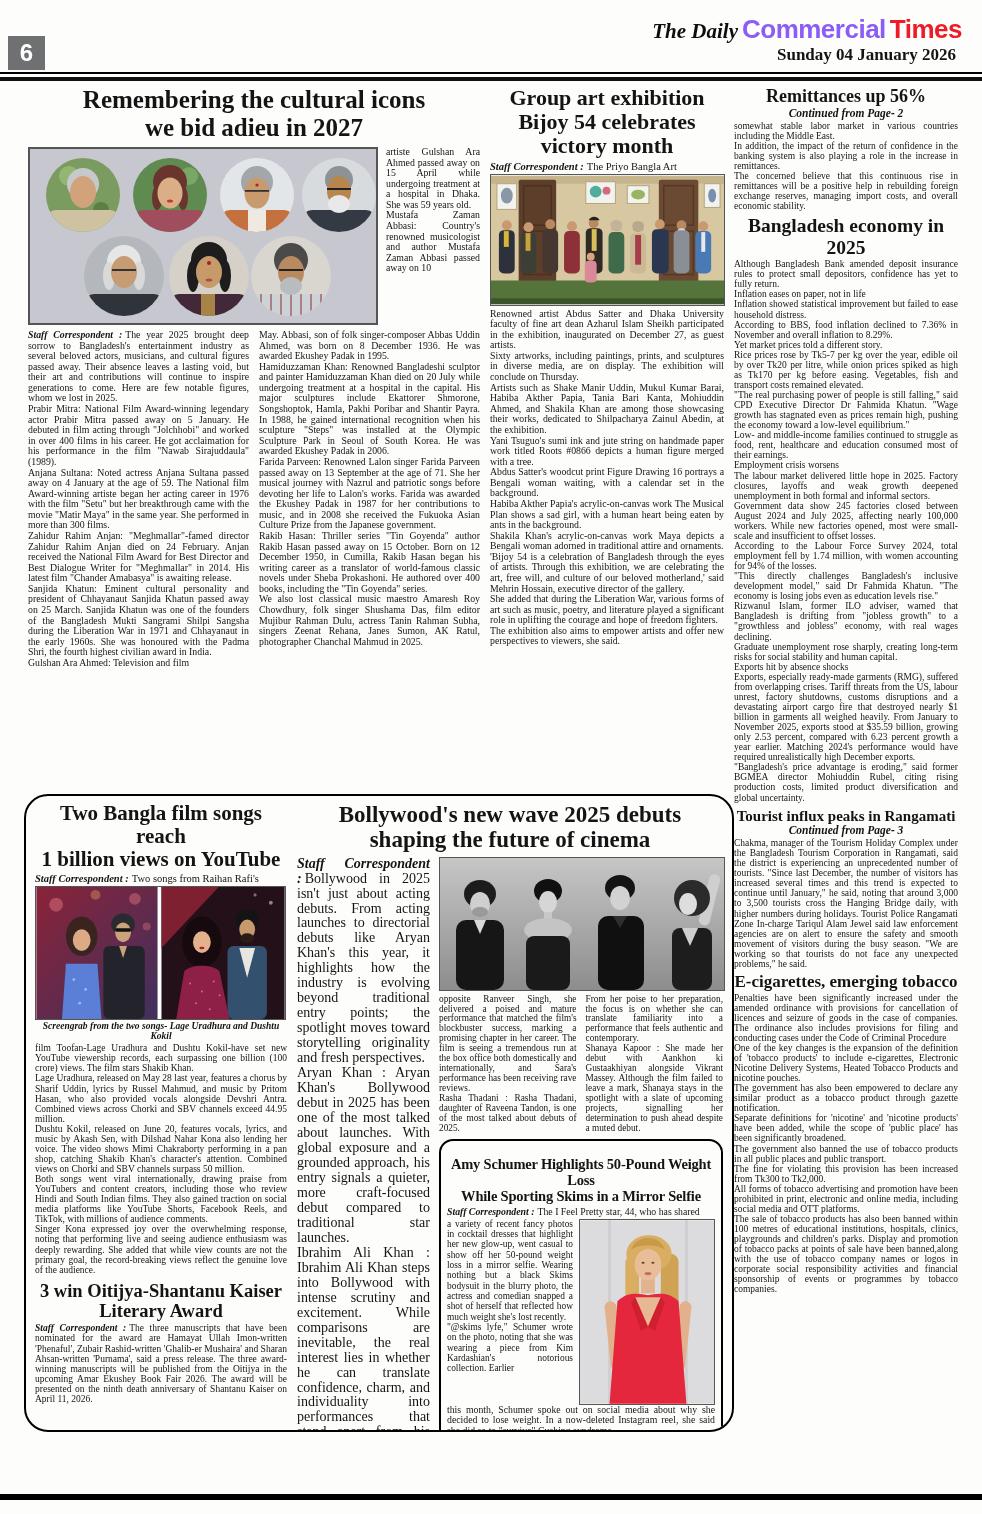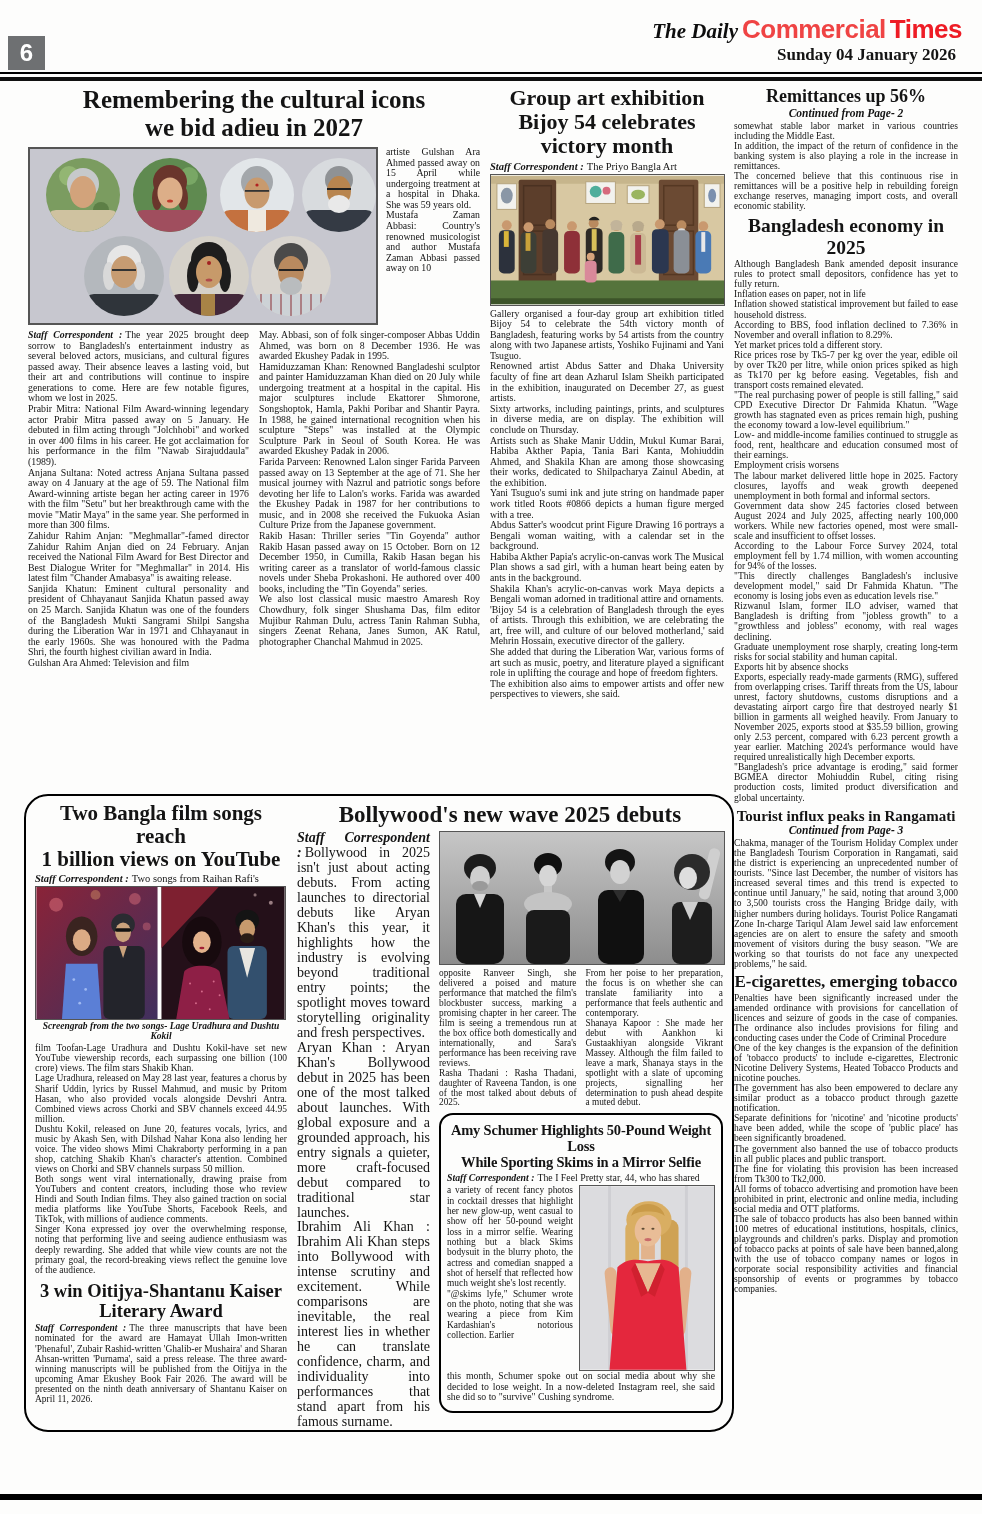--- a/index.html
+++ b/index.html
@@ -4,21 +4,21 @@
 <style>
   html,body{margin:0;padding:0;background:#e9e9e9;}
   .page{position:relative;width:982px;height:1514px;background:#fdfdfc;margin:0 auto;
         font-family:"Liberation Serif",serif;color:#141414;overflow:hidden;}
   
   .pagenum{position:absolute;left:8px;top:36px;width:37px;height:34px;background:#6e7072;
            color:#fff;font-family:"Liberation Sans",sans-serif;font-weight:bold;font-size:24px;
            display:flex;align-items:center;justify-content:center;}
   .masthead{position:absolute;right:20px;top:16px;text-align:right;line-height:1.05;}
   .mh-daily{font-style:italic;font-weight:bold;font-size:21px;color:#0d0d0d;}
-  .mh-comm{font-family:"Liberation Sans",sans-serif;font-weight:bold;font-size:26px;color:#ef4444;letter-spacing:-0.5px;}
+  .mh-comm{font-family:"Liberation Sans",sans-serif;font-weight:bold;font-size:26px;color:#8b5cf6;letter-spacing:-0.5px;}
   .mh-times{font-family:"Liberation Sans",sans-serif;font-weight:bold;font-size:26px;color:#ee1c25;letter-spacing:-0.5px;}
   .mh-date{font-weight:bold;font-size:17px;margin-top:3px;padding-right:6px;}
   .rule1{position:absolute;left:0;top:72px;width:982px;height:2px;background:#000;}
   .rule2{position:absolute;left:0;top:77px;width:982px;height:4px;background:#111;}
   .rule-bottom{position:absolute;left:0;top:1494px;width:982px;height:6px;background:#000;}
   
   .bt p, p.bt{font-size:9.8px;line-height:1.08;text-align:justify;margin:0;}
   .byline{font-weight:bold;font-style:italic;padding-right:3px;}
   .cont{font-weight:bold;font-style:italic;font-size:11.5px;text-align:center;margin:0 0 2px 0;}
   h1,h2,h3{margin:0;text-align:center;font-weight:bold;line-height:1.1;}
@@ -49,21 +49,21 @@
   .box-right{flex:1;min-width:0;}
   .h-bolly{font-size:23px;margin-bottom:4px;}
   .bolly-row{display:flex;gap:9px;}
   .bolly-colA{width:133px;flex:none;}
   .bolly-colA p{font-size:14px;line-height:1.07;}
   .bolly-sub{flex:1;min-width:0;}
   .bolly-cols{display:flex;gap:9px;margin-top:4px;}
   .bolly-colB,.bolly-colC{flex:1;min-width:0;}
   .bolly-colB p,.bolly-colC p{font-size:9.3px;line-height:1.07;}
   
-  .amybox{border:2px solid #000;border-radius:14px;margin-top:5px;padding:8px 6px;overflow:hidden;}
+  .amybox{border:2px solid #000;border-radius:14px;margin-top:5px;padding:16px 6px;overflow:hidden;}
   .h-amy{font-size:14.5px;letter-spacing:-0.2px;font-family:"Liberation Serif",serif;}
   .amy-byline{font-size:9.8px;margin:1px 0 2px 0;}
   .amy-row{display:flex;gap:6px;}
   .amy-col{flex:1;min-width:0;}
   .amy-col p{font-size:9.4px;line-height:1.1;}
   .amy-bottom{margin-top:2px;font-size:9.6px;}
   svg{display:block;}
   .photo-frame{border:1.5px solid #555;}
 </style>
 </head>
@@ -292,21 +292,20 @@
             <rect x="207" y="56" width="16" height="43" rx="5" fill="#4a7ab5"></rect>
             <rect x="213" y="57" width="4" height="20" fill="#e8e8e8"></rect>
           </g>
         <g>
             <circle cx="101" cy="82" r="4" fill="#d8a57c"></circle>
             <rect x="95" y="86" width="12" height="22" rx="4" fill="#d9899a"></rect>
           </g>
       </g>
       <rect y="124" width="236" height="6" fill="#3c5429"></rect>
     </svg>
-    <p>Gallery organised a four-day group art exhibition titled Bijoy 54 to celebrate the 54th victory month of Bangladesh, featuring works by 54 artists from the country along with two Japanese artists, Yoshiko Fujinami and Yani Tsuguo.</p>
     <p>Renowned artist Abdus Satter and Dhaka University faculty of fine art dean Azharul Islam Sheikh participated in the exhibition, inaugurated on December 27, as guest artists.</p>
     <p>Sixty artworks, including paintings, prints, and sculptures in diverse media, are on display. The exhibition will conclude on Thursday.</p>
     <p>Artists such as Shake Manir Uddin, Mukul Kumar Barai, Habiba Akther Papia, Tania Bari Kanta, Mohiuddin Ahmed, and Shakila Khan are among those showcasing their works, dedicated to Shilpacharya Zainul Abedin, at the exhibition.</p>
     <p>Yani Tsuguo's sumi ink and jute string on handmade paper work titled Roots #0866 depicts a human figure merged with a tree.</p>
     <p>Abdus Satter's woodcut print Figure Drawing 16 portrays a Bengali woman waiting, with a calendar set in the background.</p>
     <p>Habiba Akther Papia's acrylic-on-canvas work The Musical Plan shows a sad girl, with a human heart being eaten by ants in the background.</p>
     <p>Shakila Khan's acrylic-on-canvas work Maya depicts a Bengali woman adorned in traditional attire and ornaments.</p>
     <p>'Bijoy 54 is a celebration of Bangladesh through the eyes of artists. Through this exhibition, we are celebrating the art, free will, and culture of our beloved motherland,' said Mehrin Hossain, executive director of the gallery.</p>
     <p>She added that during the Liberation War, various forms of art such as music, poetry, and literature played a significant role in uplifting the courage and hope of freedom fighters.</p>
     <p>The exhibition also aims to empower artists and offer new perspectives to viewers, she said.</p>
@@ -431,20 +430,21 @@
           <span>3 win Oitijya-Shantanu Kaiser</span><br>
           <span>Literary Award</span>
         </h2>
         <p><span class="byline">Staff Correspondent :</span><span>The three manuscripts that have been nominated for the award are Hamayat Ullah Imon-written 'Phenaful', Zubair Rashid-written 'Ghalib-er Mushaira' and Sharan Ahsan-written 'Purnama', said a press release. The three award-winning manuscripts will be published from the Oitijya in the upcoming Amar Ekushey Book Fair 2026. The award will be presented on the ninth death anniversary of Shantanu Kaiser on April 11, 2026.</span></p>
       </div>
     </div>
 
     <div class="box-right">
       <h2 class="h-bolly">
         <span>Bollywood's new wave 2025 debuts</span><br>
+        <span>shaping the future of cinema</span>
       </h2>
       <div class="bolly-row">
         <div class="bolly-colA bt">
           <p><span class="byline">Staff Correspondent :</span><span>Bollywood in 2025 isn't just about acting debuts. From acting launches to directorial debuts like Aryan Khan's this year, it highlights how the industry is evolving beyond traditional entry points; the spotlight moves toward storytelling originality and fresh perspectives.</span></p>
           <p>Aryan Khan : Aryan Khan's Bollywood debut in 2025 has been one of the most talked about launches. With global exposure and a grounded approach, his entry signals a quieter, more craft-focused debut compared to traditional star launches.</p>
           <p>Ibrahim Ali Khan : Ibrahim Ali Khan steps into Bollywood with intense scrutiny and excitement. While comparisons are inevitable, the real interest lies in whether he can translate confidence, charm, and individuality into performances that stand apart from his famous surname.</p>
           <p>Aneet Padda : Aneet Padda brings a contemporary, relatable energy that resonates with younger audiences. Her debut is being watched closely to see how she translates preparation and presence into a lasting screen identity.</p>
           <p>Sara Arjun : Child artist from Salman Khan's "Jai Ho" has made a successful transition into adult roles with Aditya Dhar's "Dhurandhar". Starring</p>
         </div>
         <div class="bolly-sub">

